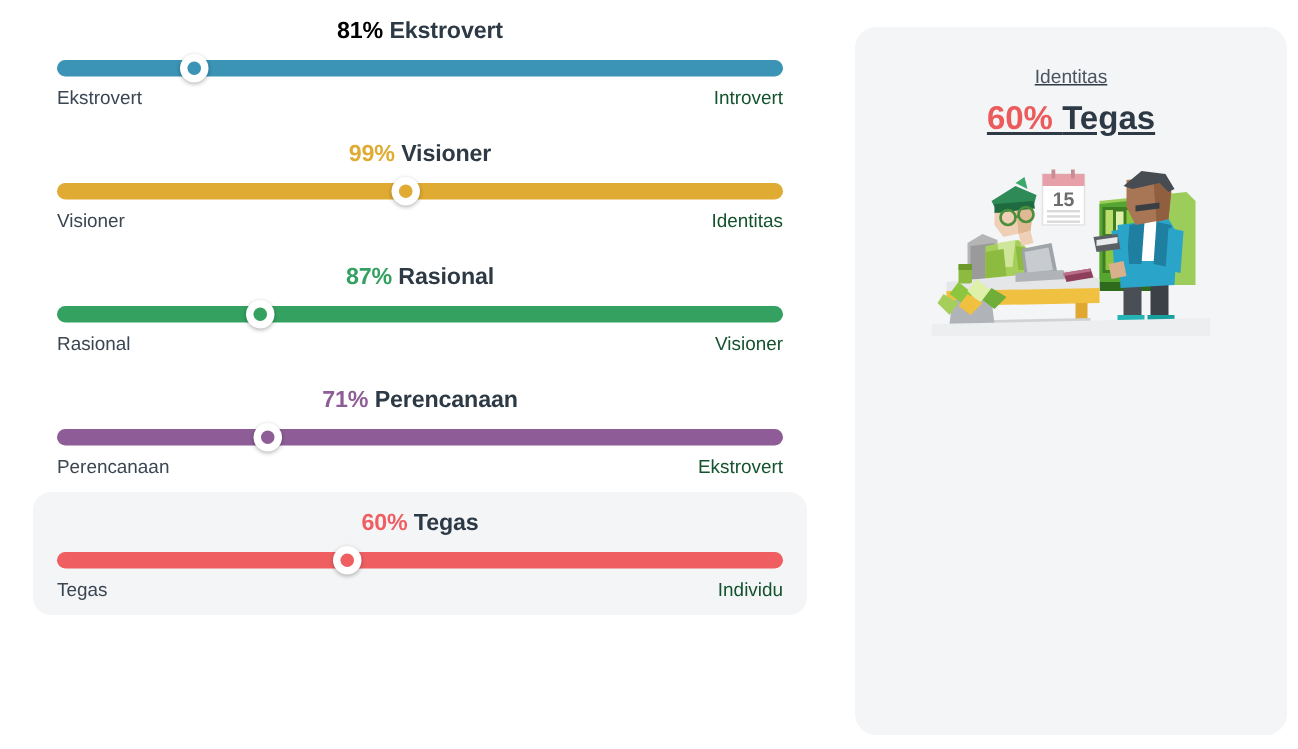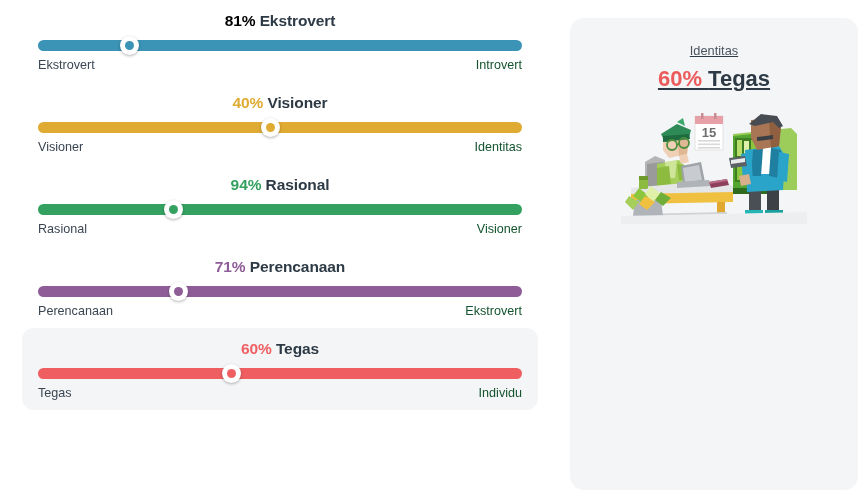--- a/index.html
+++ b/index.html
@@ -163,34 +163,34 @@
           <div class="knob" style="left: 19%;">
             <i style="background: rgb(59, 147, 181);"></i>
           </div>
         </div>
         <div class="trait-foot">
           <span class="pole-left">Ekstrovert</span>
           <span class="pole-right">Introvert</span>
         </div>
       </div>
       <div class="trait-row">
-        <div class="trait-head"><span class="pct" style="color: rgb(224, 171, 50);">40%</span> <span class="tname">Visioner</span></div>
+        <div class="trait-head"><span class="pct" style="color: rgb(224, 171, 50);">99%</span> <span class="tname">Visioner</span></div>
         <div class="bar-wrap">
           <div class="bar" style="background: rgb(224, 171, 50);"></div>
           <div class="knob" style="left: 48%;">
             <i style="background: rgb(224, 171, 50);"></i>
           </div>
         </div>
         <div class="trait-foot">
           <span class="pole-left">Visioner</span>
           <span class="pole-right">Identitas</span>
         </div>
       </div>
       <div class="trait-row">
-        <div class="trait-head"><span class="pct" style="color: rgb(52, 161, 97);">94%</span> <span class="tname">Rasional</span></div>
+        <div class="trait-head"><span class="pct" style="color: rgb(52, 161, 97);">87%</span> <span class="tname">Rasional</span></div>
         <div class="bar-wrap">
           <div class="bar" style="background: rgb(52, 161, 97);"></div>
           <div class="knob" style="left: 28%;">
             <i style="background: rgb(52, 161, 97);"></i>
           </div>
         </div>
         <div class="trait-foot">
           <span class="pole-left">Rasional</span>
           <span class="pole-right">Visioner</span>
         </div>

